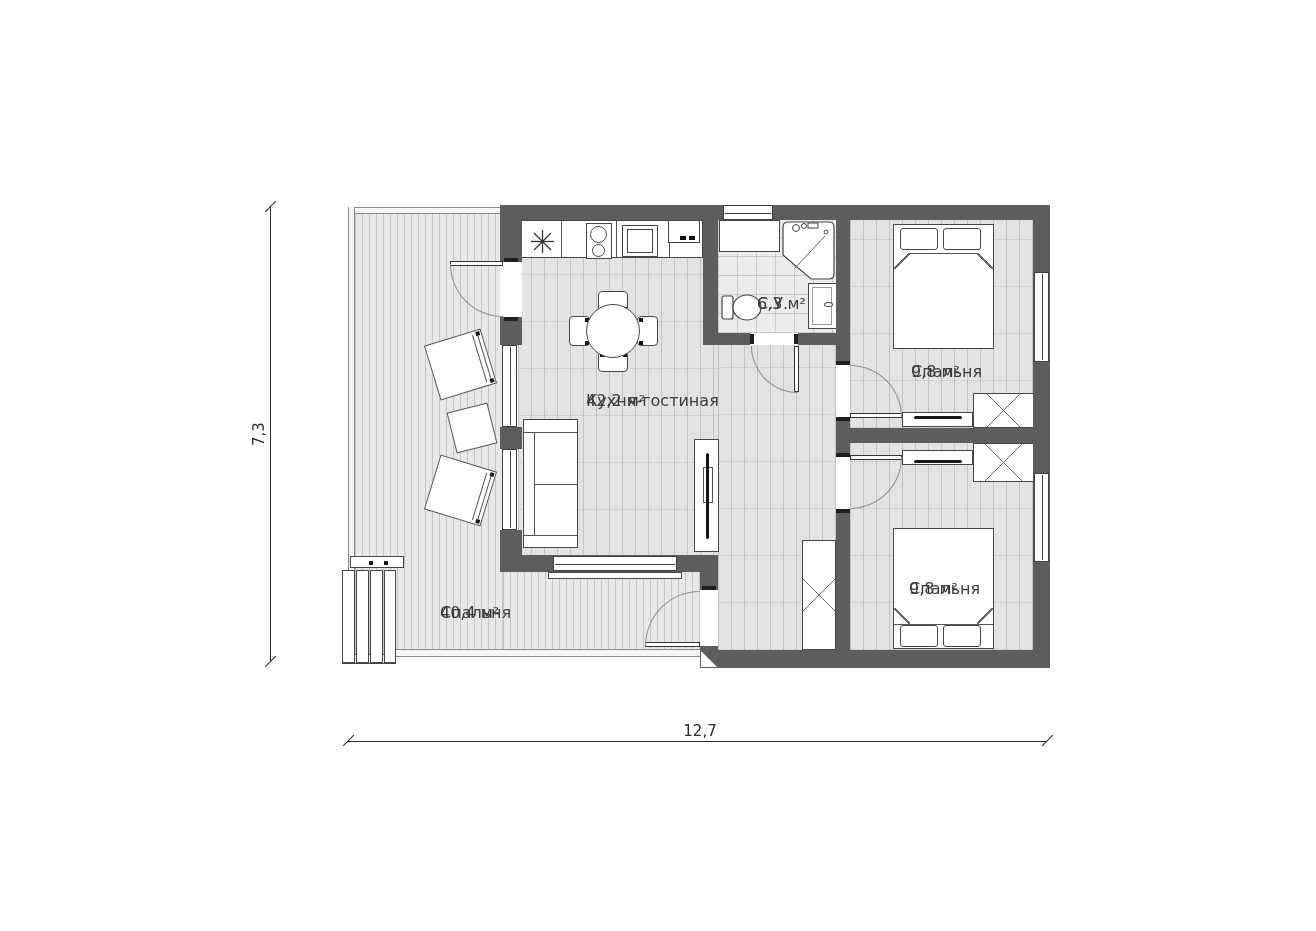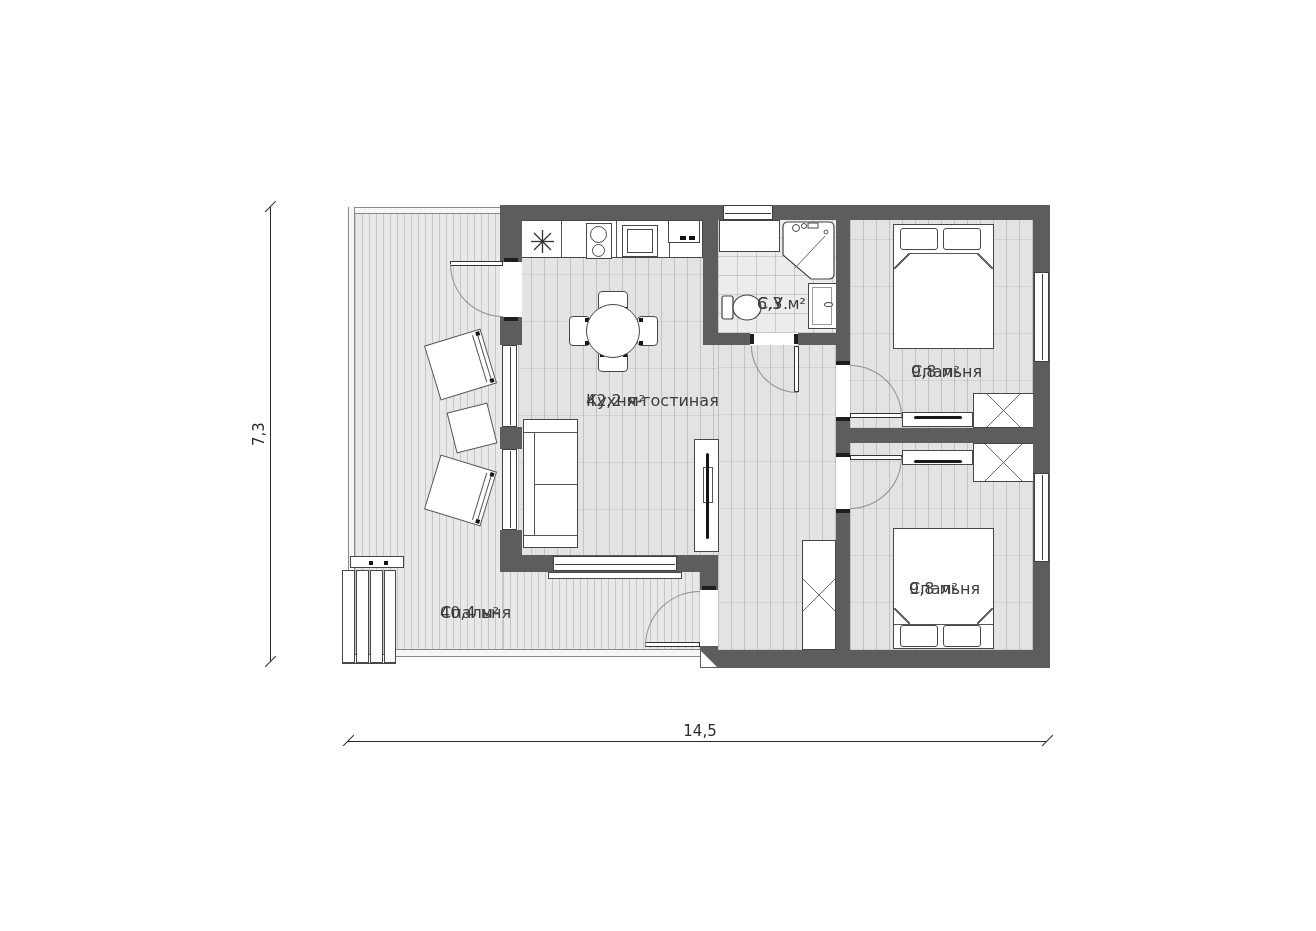--- a/index.html
+++ b/index.html
@@ -257,16 +257,16 @@
   </div>
 
   <div class="dimline" style="left:270px;top:207px;width:1px;height:455px"></div>
   <div class="tick" style="left:263px;top:206px"></div>
   <div class="tick" style="left:263px;top:661px"></div>
   <div class="dlabel" style="left:239px;top:425px;width:40px;transform:rotate(-90deg)">7,3</div>
 
   <div class="dimline" style="left:348px;top:741px;width:699px;height:1px"></div>
   <div class="tick" style="left:341px;top:740px"></div>
   <div class="tick" style="left:1040px;top:740px"></div>
-  <div class="dlabel" style="left:670px;top:722px;width:60px">14,5</div>
+  <div class="dlabel" style="left:670px;top:722px;width:60px">12,7</div>
 
 </div>
 </div>
 
 </body></html>

